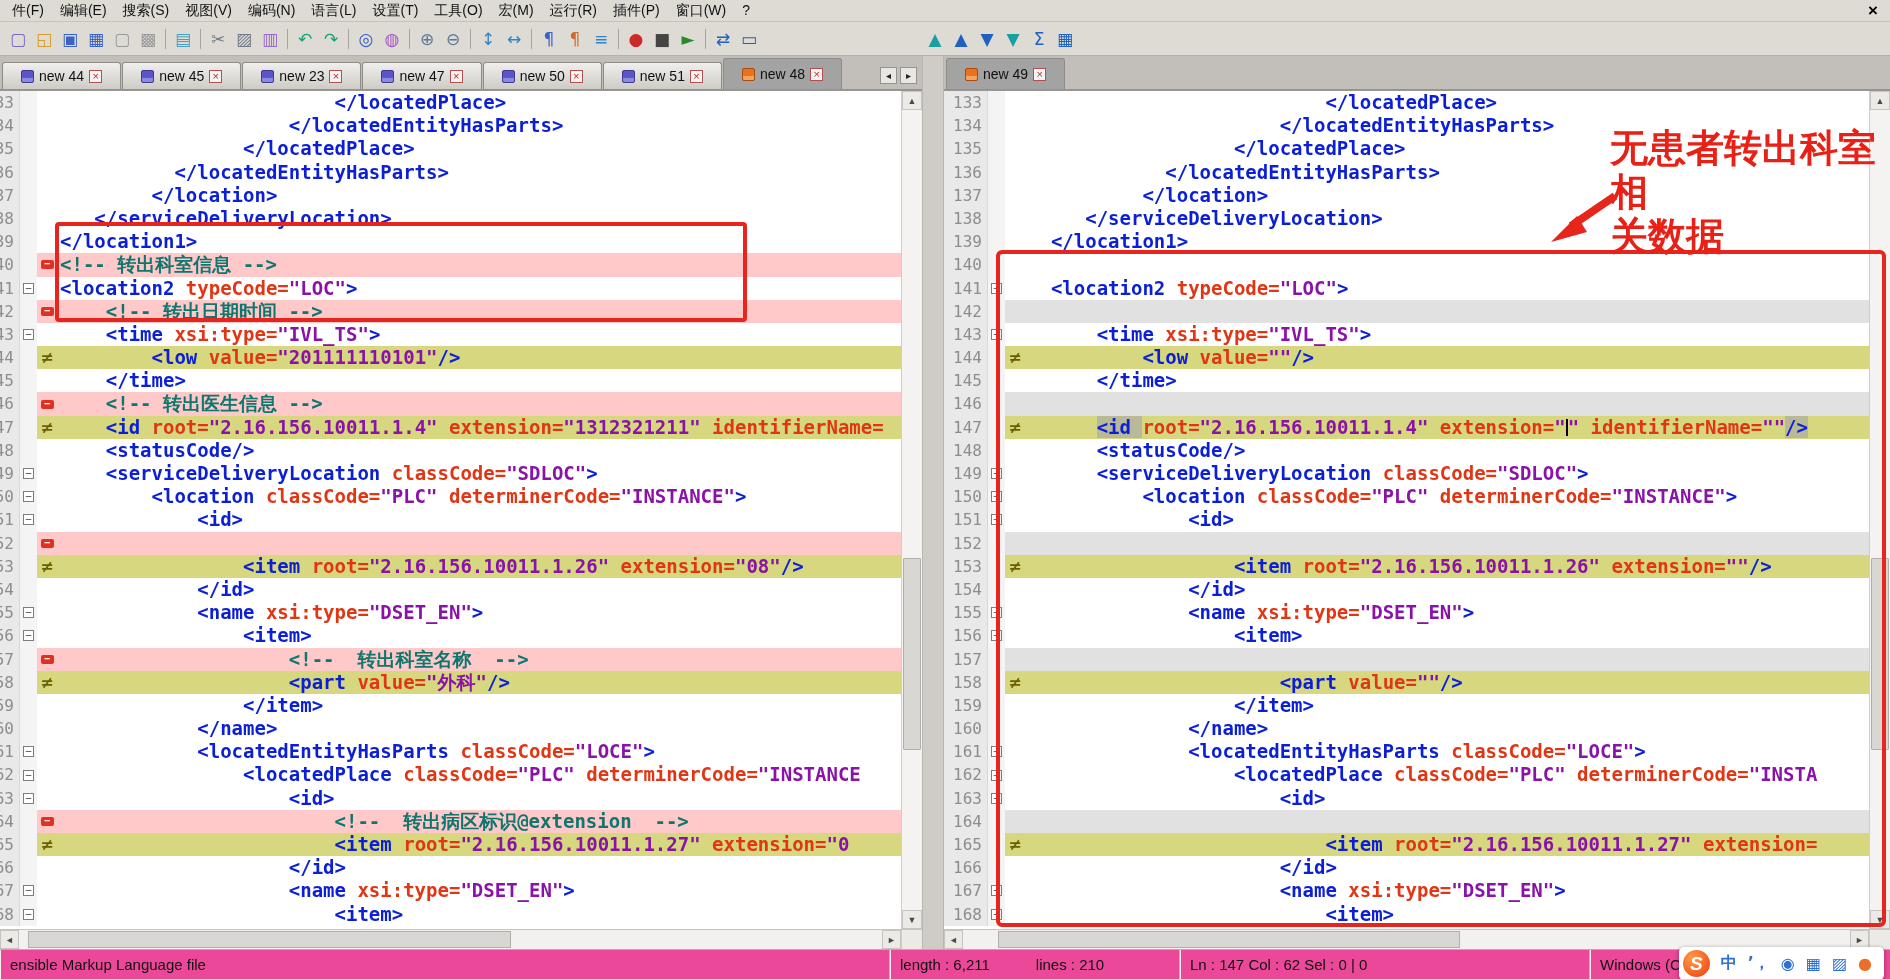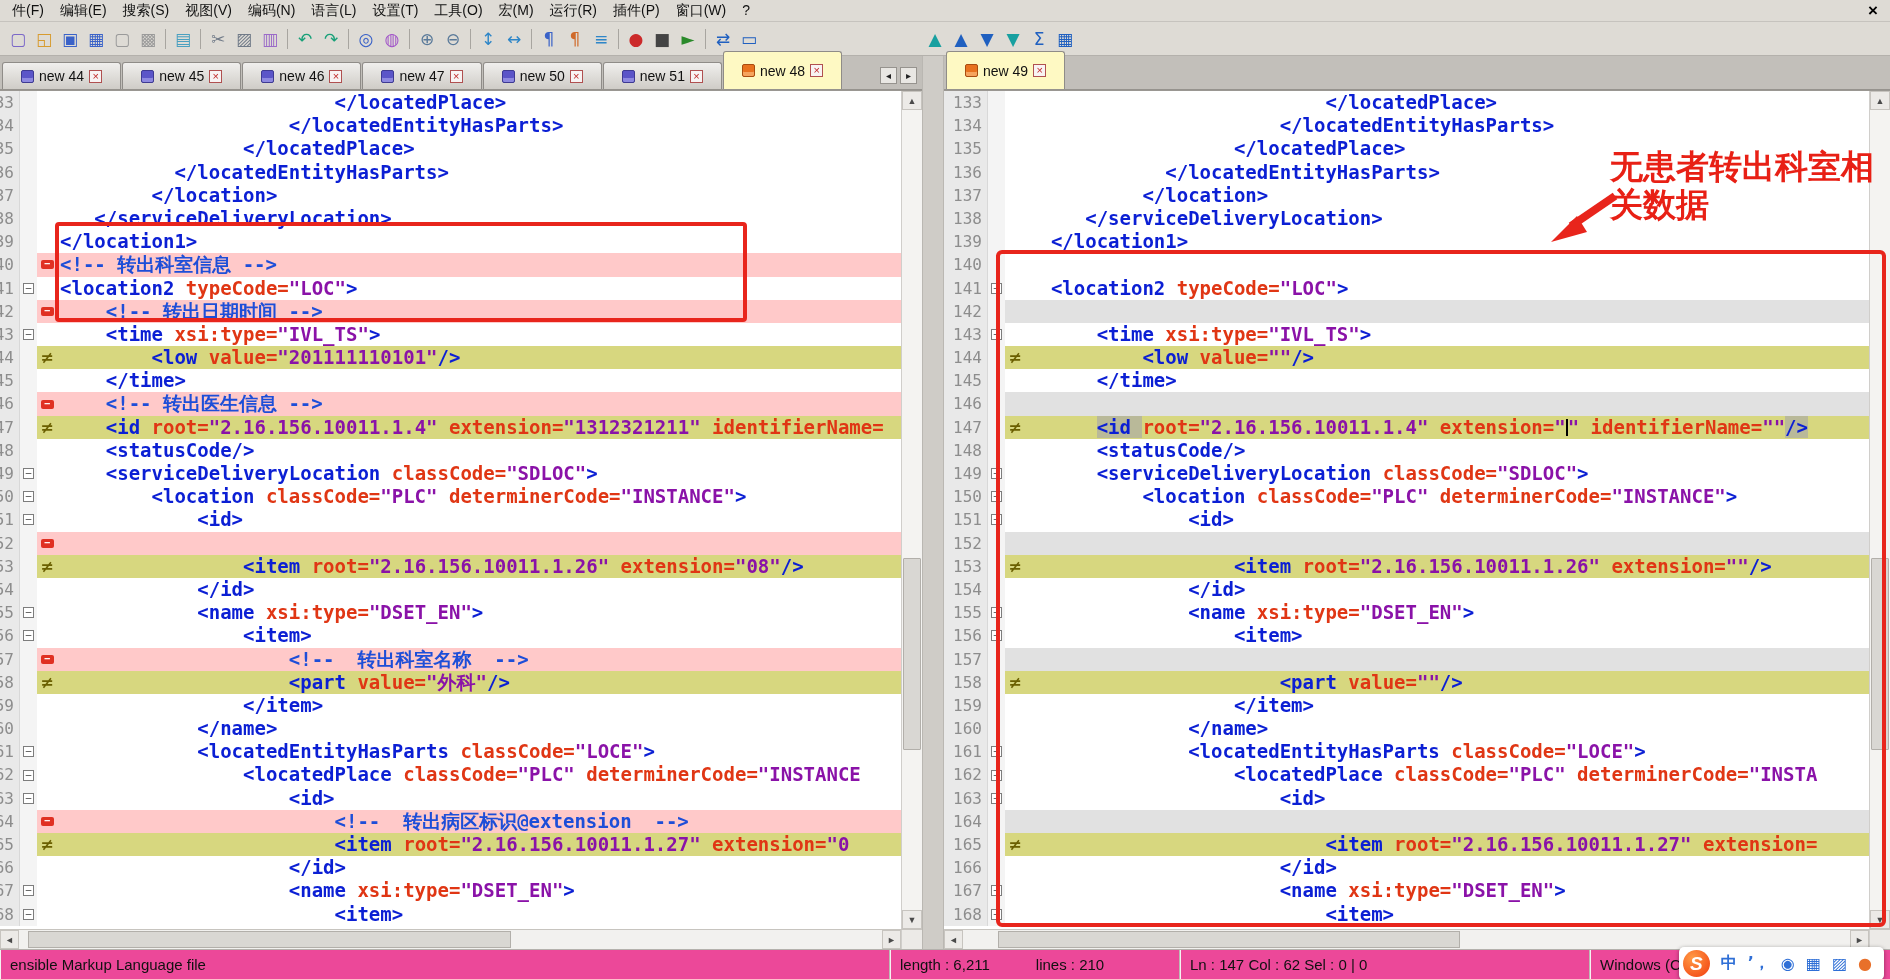--- a/index.html
+++ b/index.html
@@ -22,21 +22,21 @@
   .main{display:flex;height:893px}
   .stack-left{width:922px;display:flex;flex-direction:column}
   .splitter{width:22px;background:#cfccc7;border-left:1px solid #bab7b2;border-right:1px solid #bab7b2}
   .stack-right{flex:1;display:flex;flex-direction:column}
 
   
   .tabbar{height:34px;display:flex;align-items:flex-end;background:#c2bfba;border-bottom:1px solid #96938e;padding-left:2px}
   .tab{display:flex;align-items:center;gap:5px;height:27px;padding:0 18px;margin-right:1px;
        border:1px solid #8f8c88;border-bottom:none;border-radius:3px 3px 0 0;
        background:linear-gradient(#f0efed,#cfccc7);font-size:14px;white-space:nowrap;cursor:default}
-  .tab.active{background:#fef9c3;height:38px}
+  .tab.active{background:#a3a3a3;height:31px}
   .tab-icon{width:13px;height:13px;border-radius:2px;flex:none}
   .tab-icon.sav{background:#5b55c8;border:1px solid #3e3a92;box-shadow:inset 0 -4px 0 #8d88e0}
   .tab-icon.mod{background:#e8721e;border:1px solid #a84c10;box-shadow:inset 0 -4px 0 #f5a45e}
   .tab-close{width:13px;height:13px;border:1px solid #b05050;color:#c02828;background:#f8f3f3;
              font-size:11px;line-height:10px;text-align:center;flex:none;cursor:pointer}
   .tab-scrolls{margin-left:auto;display:flex;gap:3px;align-items:center;padding:0 5px 5px 0}
   .tab-scroll{width:17px;height:17px;border:1px solid #96938e;background:#e9e7e3;font-size:10px;
               display:flex;align-items:center;justify-content:center;color:#222}
 
   
@@ -53,21 +53,21 @@
   .rowbody.p{background:#ffc9c9}
   .rowbody.y{background:#d7d77f}
   .rowbody.g{background:#e1e1e1}
   .mk{width:20px;flex:none;display:flex;align-items:center;justify-content:center}
   .mk-del{width:13px;height:9px;background:#e03022;border-radius:2px;color:#fff;font-size:10px;line-height:7px;text-align:center;font-weight:bold}
   .mk-neq{color:#6a5f00;font-weight:bold;font-size:16px;font-family:"DejaVu Sans",sans-serif}
   .code{flex:1;min-width:0;overflow:hidden;white-space:pre;font-weight:bold;padding-left:3px}
   .tg{color:#0b1fd4}
   .at{color:#e03614}
   .vl{color:#8a12a8}
-  .cm{color:#1d4ed8}
+  .cm{color:#0f766e}
   .pl{color:#202020}
   .hl{background:#b9b999}
   .caret{display:inline-block;width:2px;height:17px;background:#000;vertical-align:-2px}
 
   
   .vscroll{width:21px;flex:none;background:#f2f1ef;border-left:1px solid #d0cecb;display:flex;flex-direction:column}
   .sbtn{height:19px;flex:none;display:flex;align-items:center;justify-content:center;font-size:9px;color:#4a4a4a;background:#eceae7;border:1px solid #c7c4bf}
   .vtrack{flex:1;position:relative;background:#f4f3f1}
   .vthumb{position:absolute;left:1px;right:1px;top:56%;height:24%;background:#d9d7d3;border:1px solid #b2afaa;border-radius:1px}
   .hscroll{height:20px;flex:none;display:flex;background:#f2f1ef;border-top:1px solid #c7c4bf}
@@ -88,21 +88,21 @@
   .ime{position:absolute;right:6px;top:-3px;height:33px;display:flex;align-items:center;gap:11px;
        background:#fff;border-radius:5px;padding:0 12px 0 4px;box-shadow:0 1px 4px rgba(0,0,0,.4)}
   .ime-logo{width:27px;height:27px;border-radius:50%;background:radial-gradient(circle at 35% 30%,#ff9a45,#f23c0d);
             color:#fff;font-weight:bold;font-style:italic;font-size:19px;display:flex;align-items:center;justify-content:center}
   .ime-icon{font-size:16px;font-weight:bold;font-family:"DejaVu Sans",sans-serif}
 
   
   .ann{position:absolute;pointer-events:none}
   #ann-box-left{left:55px;top:222px;width:692px;height:100px;border:4px solid #e8251c;border-radius:4px}
   #ann-box-right{left:996px;top:250px;width:890px;height:677px;border:4px solid #e8251c;border-radius:6px}
-  #ann-note{left:1610px;top:148px;width:276px;font-size:33px;font-weight:bold;color:#e82015;line-height:1.16;font-family:"Liberation Sans",sans-serif}
+  #ann-note{left:1610px;top:126px;width:276px;font-size:38px;font-weight:bold;color:#e82015;line-height:1.16;font-family:"Liberation Sans",sans-serif}
   #ann-arrow{left:1545px;top:190px}
 </style>
 </head>
 <body>
 
 <div class="app">
 
   <div class="menubar">
     <div style="display:flex">
         <span class="menu-item">件(F)</span>
@@ -177,21 +177,21 @@
               <span>new 44</span>
               <span class="tab-close">×</span>
             </div>
             <div class="tab">
               <span class="tab-icon sav"></span>
               <span>new 45</span>
               <span class="tab-close">×</span>
             </div>
             <div class="tab">
               <span class="tab-icon sav"></span>
-              <span>new 46</span>
+              <span>new 23</span>
               <span class="tab-close">×</span>
             </div>
             <div class="tab">
               <span class="tab-icon sav"></span>
               <span>new 47</span>
               <span class="tab-close">×</span>
             </div>
             <div class="tab">
               <span class="tab-icon sav"></span>
               <span>new 50</span>

